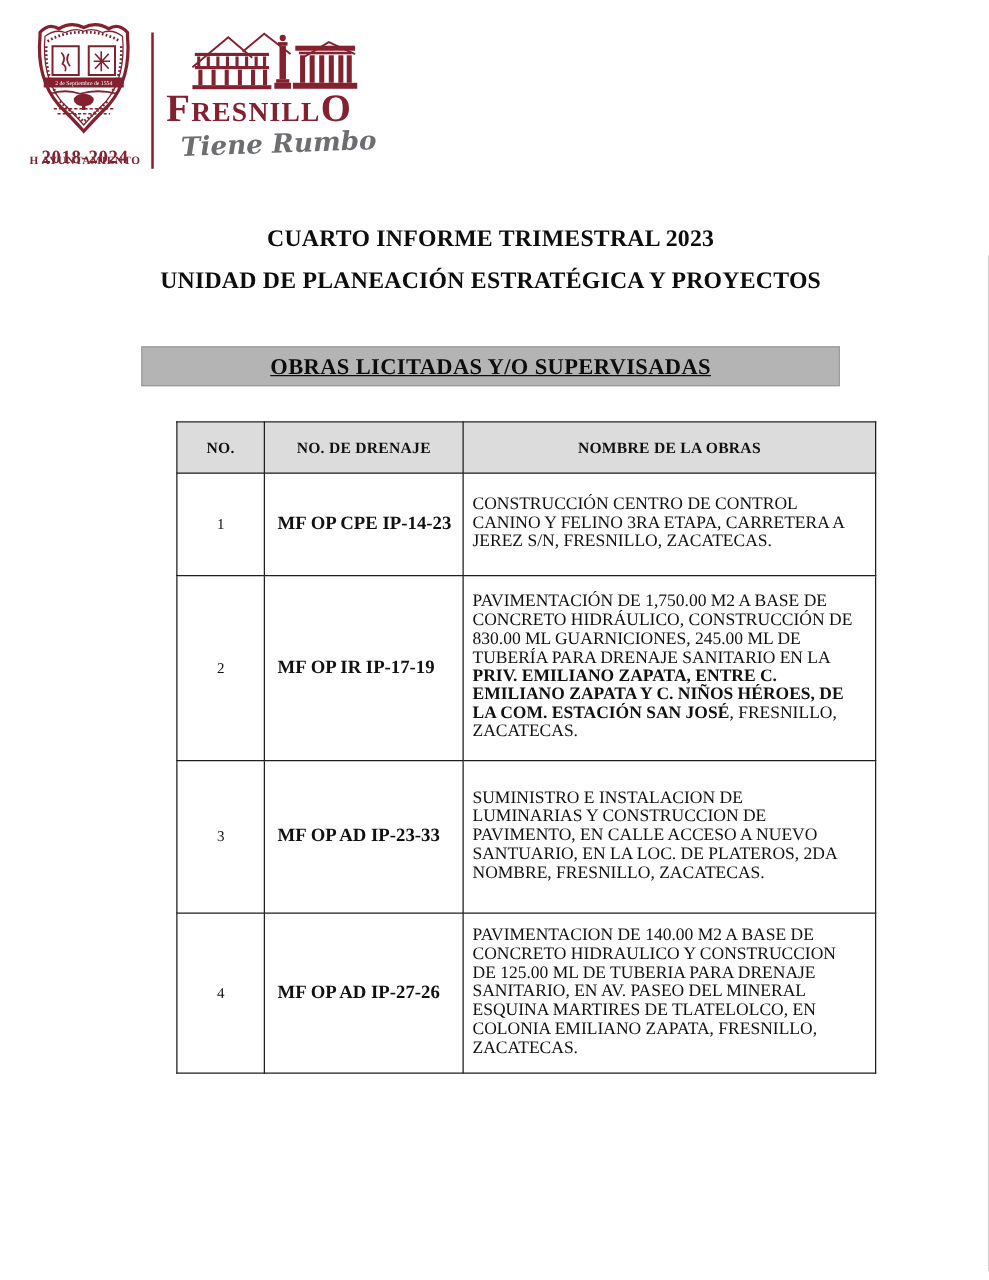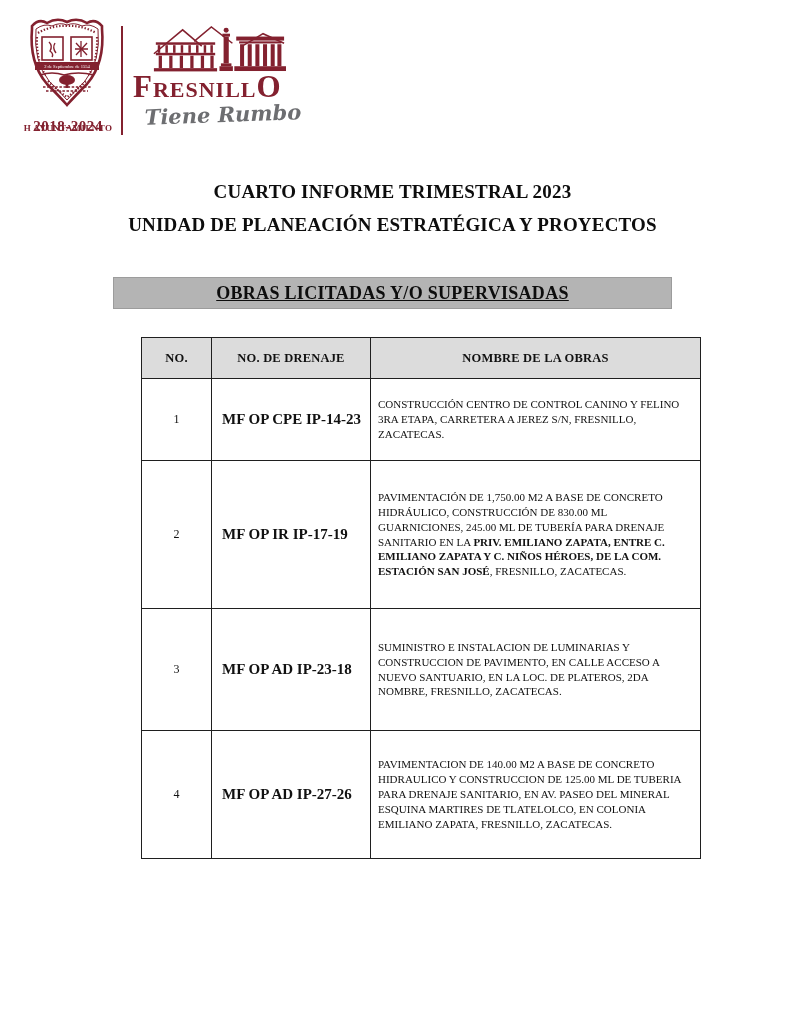--- a/index.html
+++ b/index.html
@@ -68,21 +68,21 @@
   .obras-table th{
     background:var(--header-row-gray);font-weight:bold;font-size:12.5px;
     text-align:center;letter-spacing:.2px;
   }
   .obras-table tbody tr:nth-child(1){height:82px;}
   .obras-table tbody tr:nth-child(2){height:148px;}
   .obras-table tbody tr:nth-child(3){height:122px;}
   .obras-table tbody tr:nth-child(4){height:128px;}
   .td-no{text-align:center;font-size:12px;}
   .td-contrato{font-weight:bold;font-size:15px;padding-left:10px;}
-  .td-obra{padding:6px 16px 6px 7px;line-height:14.9px;font-size:11px;}
+  .td-obra{padding:6px 16px 6px 7px;line-height:14.9px;font-size:14px;}
   .td-obra .seg-bold{font-weight:bold;}
 </style>
 </head>
 <body>
 
 <div class="page">
 
   <svg class="seal-svg" viewBox="0 0 86 97" xmlns="http://www.w3.org/2000/svg">
     <g stroke="#83212f" fill="none">
       <path d="M8,13 Q15,5 23,10 Q33,4 43,9 Q53,4 63,10 Q71,5 78,13 L78,16 Q81,50 63,71 Q51,83 43,92 Q35,83 23,71 Q5,50 8,16 Z" stroke-width="2.6"></path>
@@ -189,21 +189,21 @@
     </tr>
 
     <tr>
       <td class="td-no">2</td>
       <td class="td-contrato">MF OP IR IP-17-19</td>
       <td class="td-obra"><span>PAVIMENTACIÓN DE 1,750.00 M2 A BASE DE CONCRETO HIDRÁULICO, CONSTRUCCIÓN DE 830.00 ML GUARNICIONES, 245.00 ML DE TUBERÍA PARA DRENAJE SANITARIO EN LA </span><span class="seg-bold">PRIV. EMILIANO ZAPATA, ENTRE C. EMILIANO ZAPATA Y C. NIÑOS HÉROES, DE LA COM. ESTACIÓN SAN JOSÉ</span><span>, FRESNILLO, ZACATECAS.</span></td>
     </tr>
 
     <tr>
       <td class="td-no">3</td>
-      <td class="td-contrato">MF OP AD IP-23-18</td>
+      <td class="td-contrato">MF OP AD IP-23-33</td>
       <td class="td-obra"><span>SUMINISTRO E INSTALACION DE LUMINARIAS Y CONSTRUCCION DE PAVIMENTO, EN CALLE ACCESO A NUEVO SANTUARIO, EN LA LOC. DE PLATEROS, 2DA NOMBRE, FRESNILLO, ZACATECAS.</span></td>
     </tr>
 
     <tr>
       <td class="td-no">4</td>
       <td class="td-contrato">MF OP AD IP-27-26</td>
       <td class="td-obra"><span>PAVIMENTACION DE 140.00 M2 A BASE DE CONCRETO HIDRAULICO Y CONSTRUCCION DE 125.00 ML DE TUBERIA PARA DRENAJE SANITARIO, EN AV. PASEO DEL MINERAL ESQUINA MARTIRES DE TLATELOLCO, EN COLONIA EMILIANO ZAPATA, FRESNILLO, ZACATECAS.</span></td>
     </tr>
   </tbody>
   </table>

